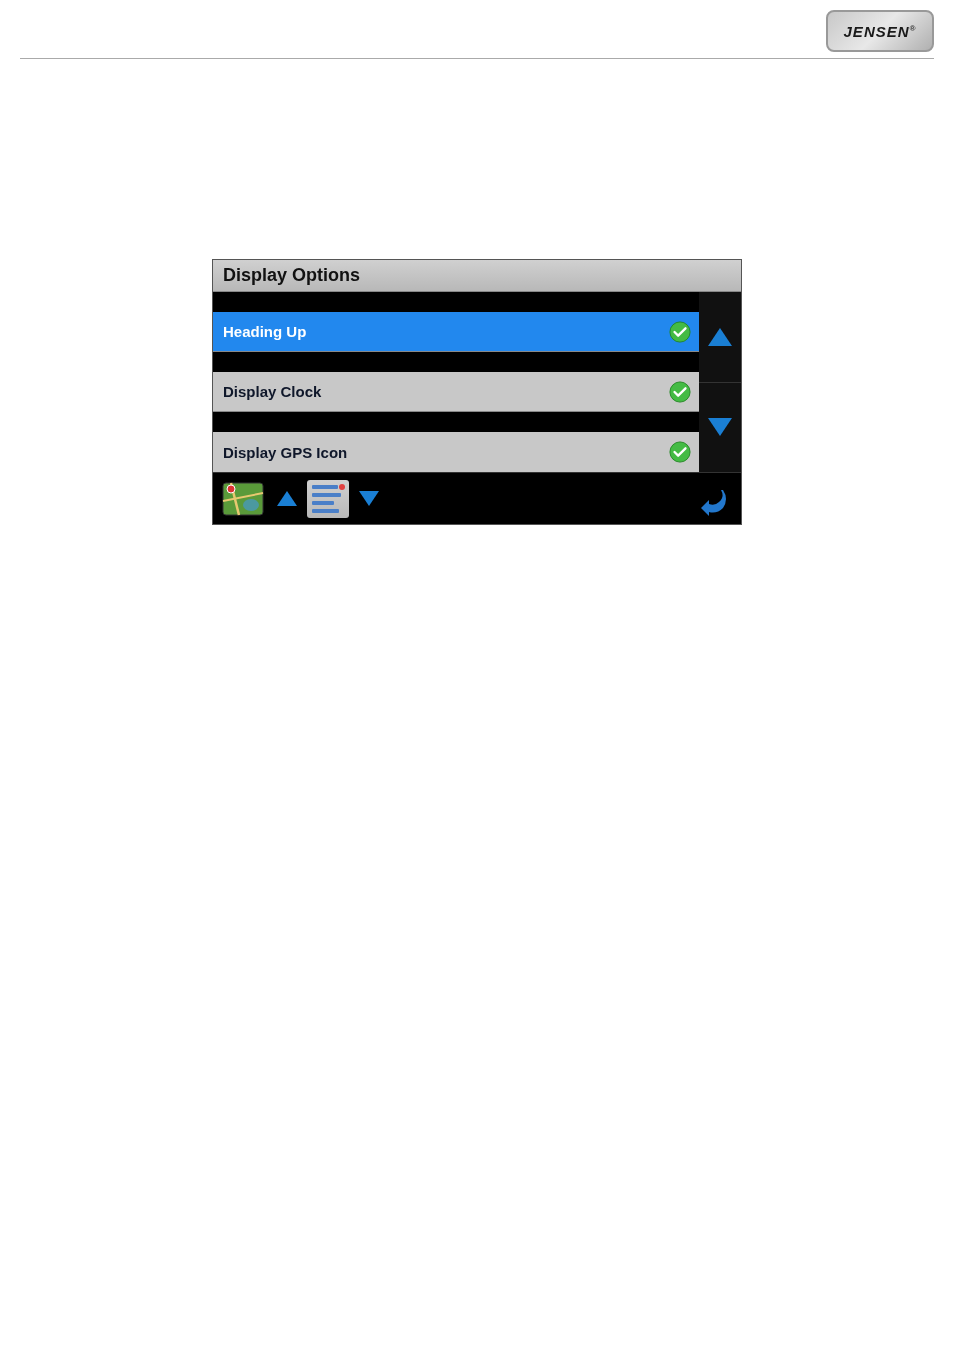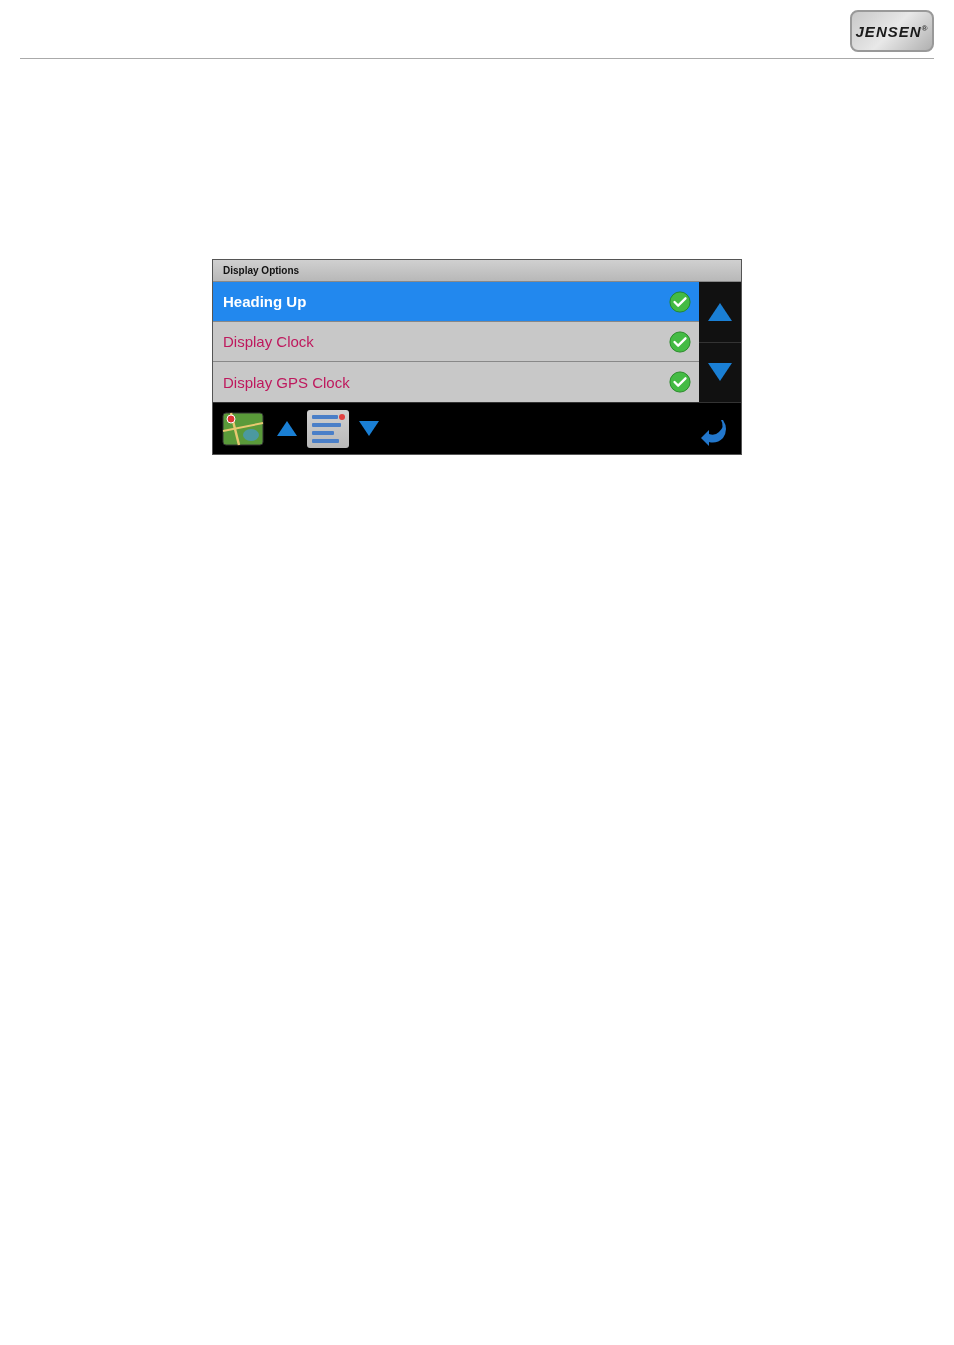--- a/index.html
+++ b/index.html
@@ -17,21 +17,21 @@
       display: flex;
       justify-content: flex-end;
       align-items: center;
       padding: 10px 20px 6px 20px;
     }
 
     .jensen-logo {
       display: flex;
       align-items: center;
       justify-content: center;
-      width: 84px;
+      width: 108px;
       height: 42px;
       background: linear-gradient(135deg, #c8c8c8 0%, #e8e8e8 50%, #b0b0b0 100%);
       border-radius: 8px;
       border: 2px solid #999;
       position: relative;
     }
 
     .jensen-logo-text {
       font-size: 15px;
       font-weight: bold;
@@ -65,21 +65,21 @@
     .dialog-panel {
       width: 530px;
       background: #000;
       border: 1px solid #555;
     }
 
     
     .dialog-title {
       background: linear-gradient(to bottom, #d0d0d0 0%, #b8b8b8 100%);
       padding: 5px 10px;
-      font-size: 10px;
+      font-size: 18px;
       font-weight: bold;
       color: #111;
       border-bottom: 1px solid #888;
     }
 
     
     .list-area {
       display: flex;
       flex-direction: row;
     }
@@ -90,30 +90,31 @@
 
     .list-row {
       display: flex;
       align-items: center;
       justify-content: space-between;
       padding: 0 8px 0 10px;
       height: 40px;
       border-bottom: 1px solid #888;
       background: #c8c8c8;
       cursor: pointer;
+      margin-top: 20px;
     }
 
     .list-row.selected {
       background: #2288ee;
     }
 
     .list-row-text {
       font-size: 15px;
-      color: #be185d;
-      font-weight: normal;
+      color: #0f172a;
+      font-weight: bold;
     }
 
     .list-row.selected .list-row-text {
       color: #fff;
       font-weight: bold;
     }
 
     
     .scroll-buttons {
       display: flex;
@@ -269,21 +270,21 @@
           <span class="list-row-text">Display Clock</span>
           <svg class="check-svg" viewBox="0 0 24 24">
             <circle cx="12" cy="12" r="11" fill="#44bb44" stroke="#228822" stroke-width="1"></circle>
             <polyline points="6,12 10,16 18,8" fill="none" stroke="white" stroke-width="2.5" stroke-linecap="round" stroke-linejoin="round"></polyline>
           </svg>
         </div>
 
 
 
         <div class="list-row" style="border-bottom:none;">
-          <span class="list-row-text">Display GPS Clock</span>
+          <span class="list-row-text">Display GPS Icon</span>
           <svg class="check-svg" viewBox="0 0 24 24">
             <circle cx="12" cy="12" r="11" fill="#44bb44" stroke="#228822" stroke-width="1"></circle>
             <polyline points="6,12 10,16 18,8" fill="none" stroke="white" stroke-width="2.5" stroke-linecap="round" stroke-linejoin="round"></polyline>
           </svg>
         </div>
       </div>
 
       <div class="scroll-buttons">
         <button class="scroll-btn" title="scroll up">
           <div class="arrow-up"></div>

